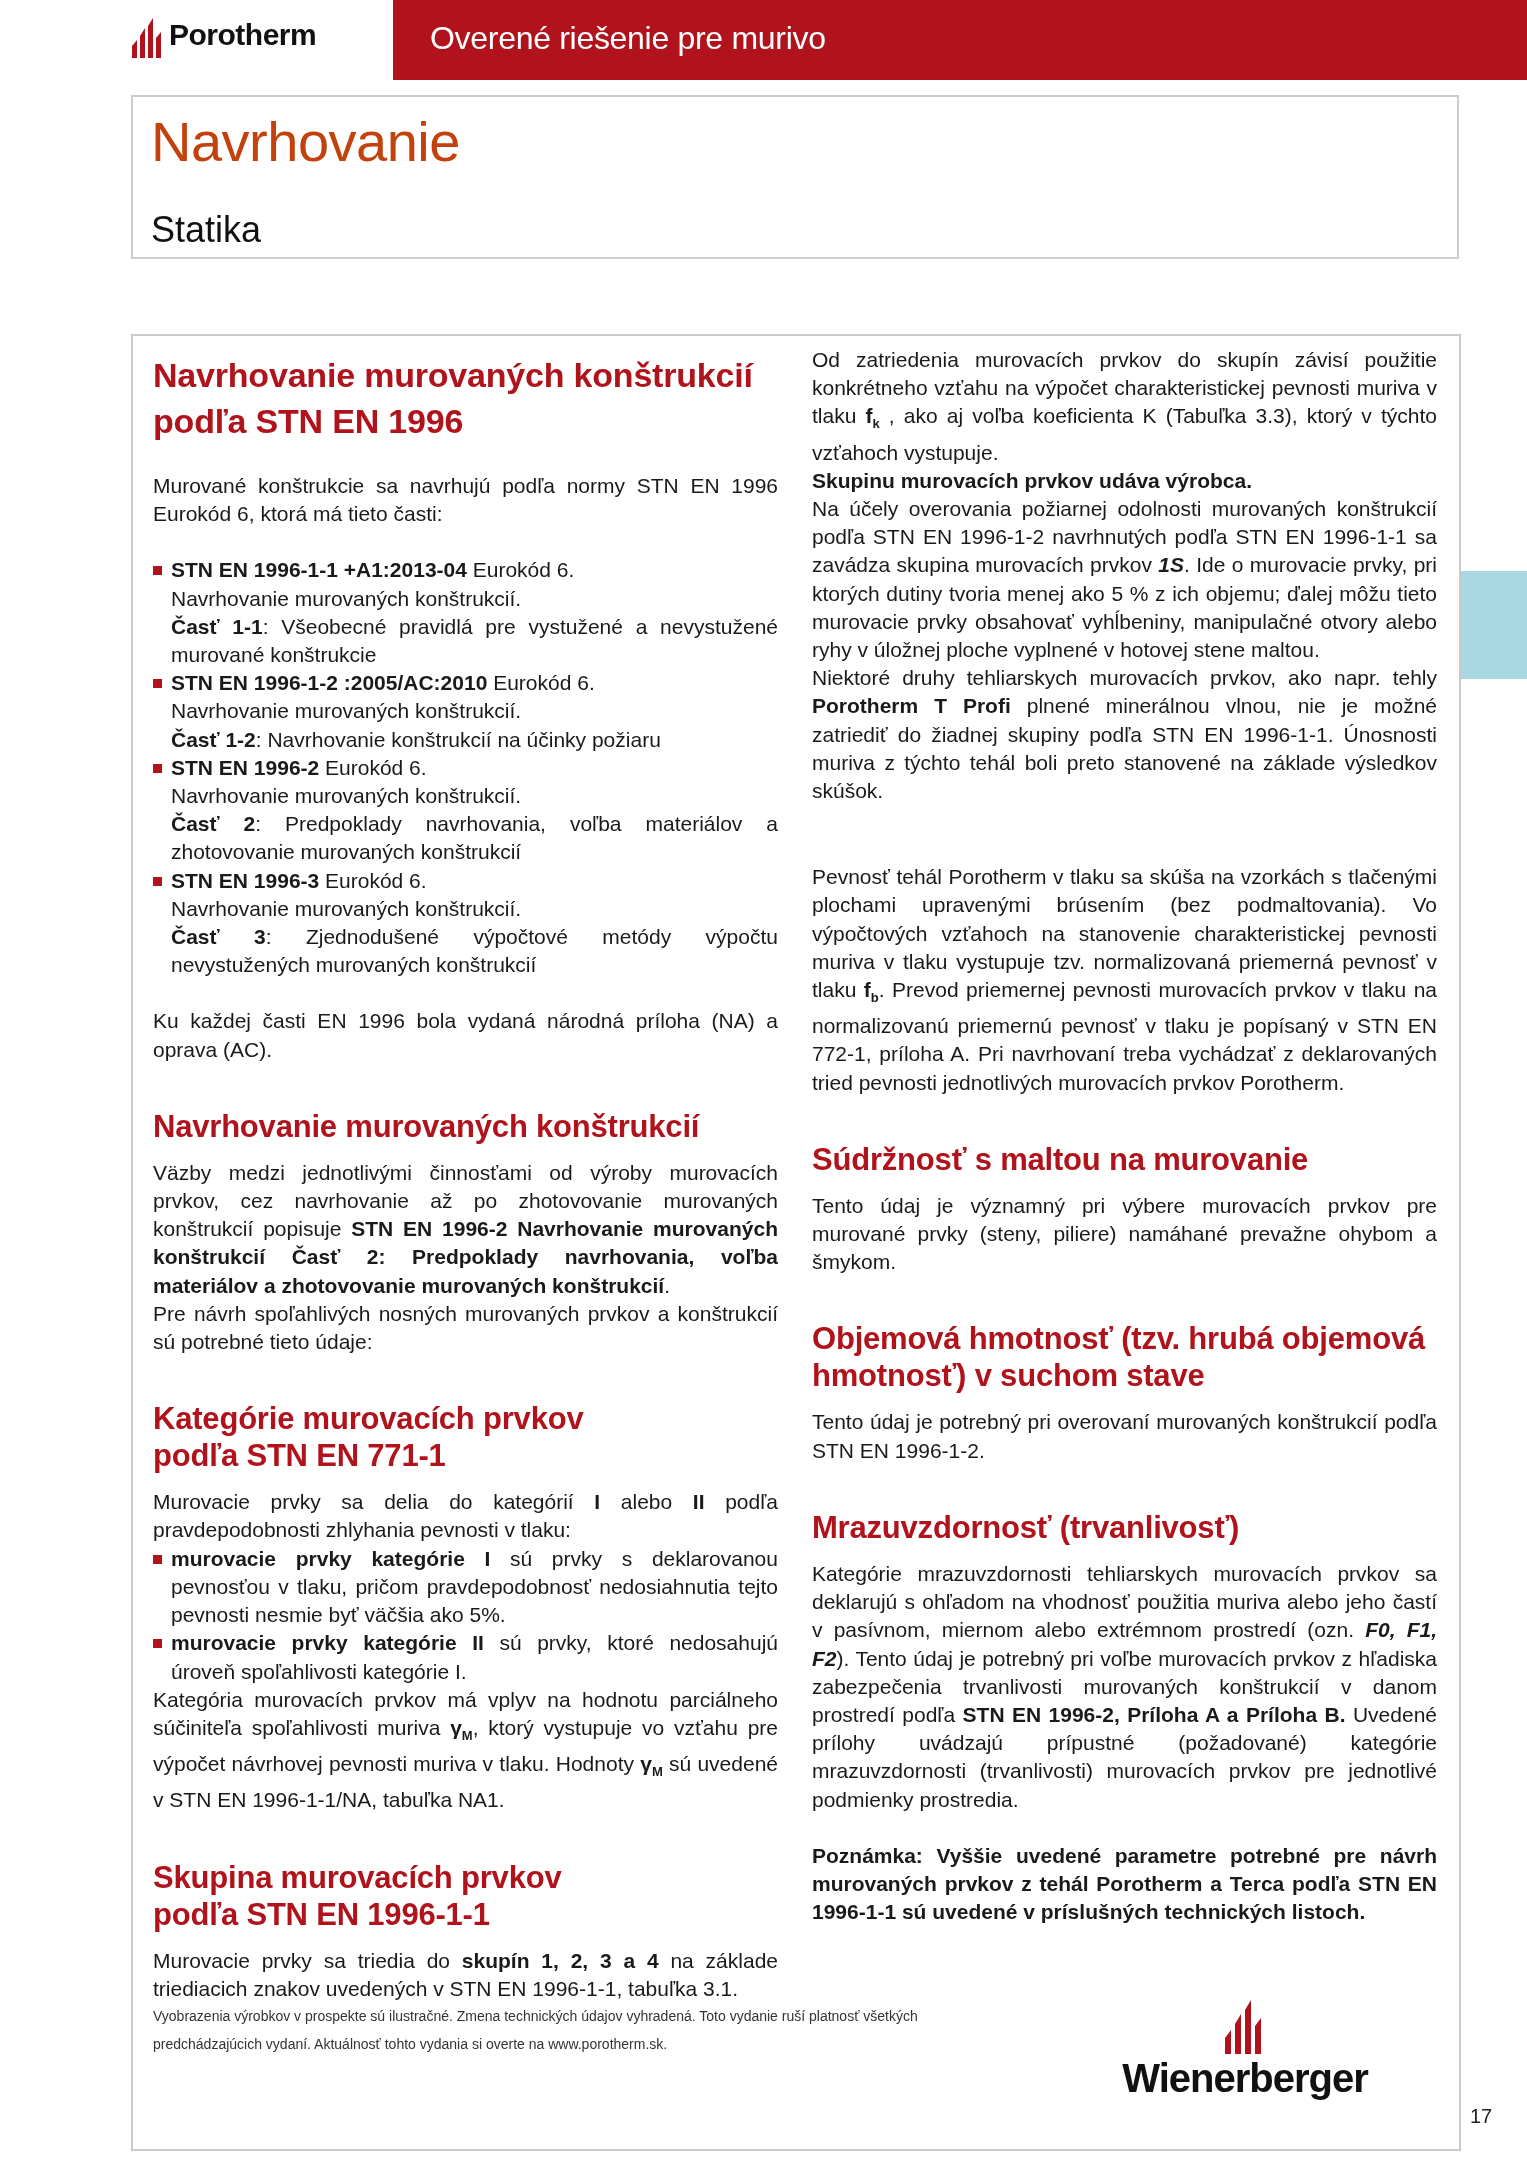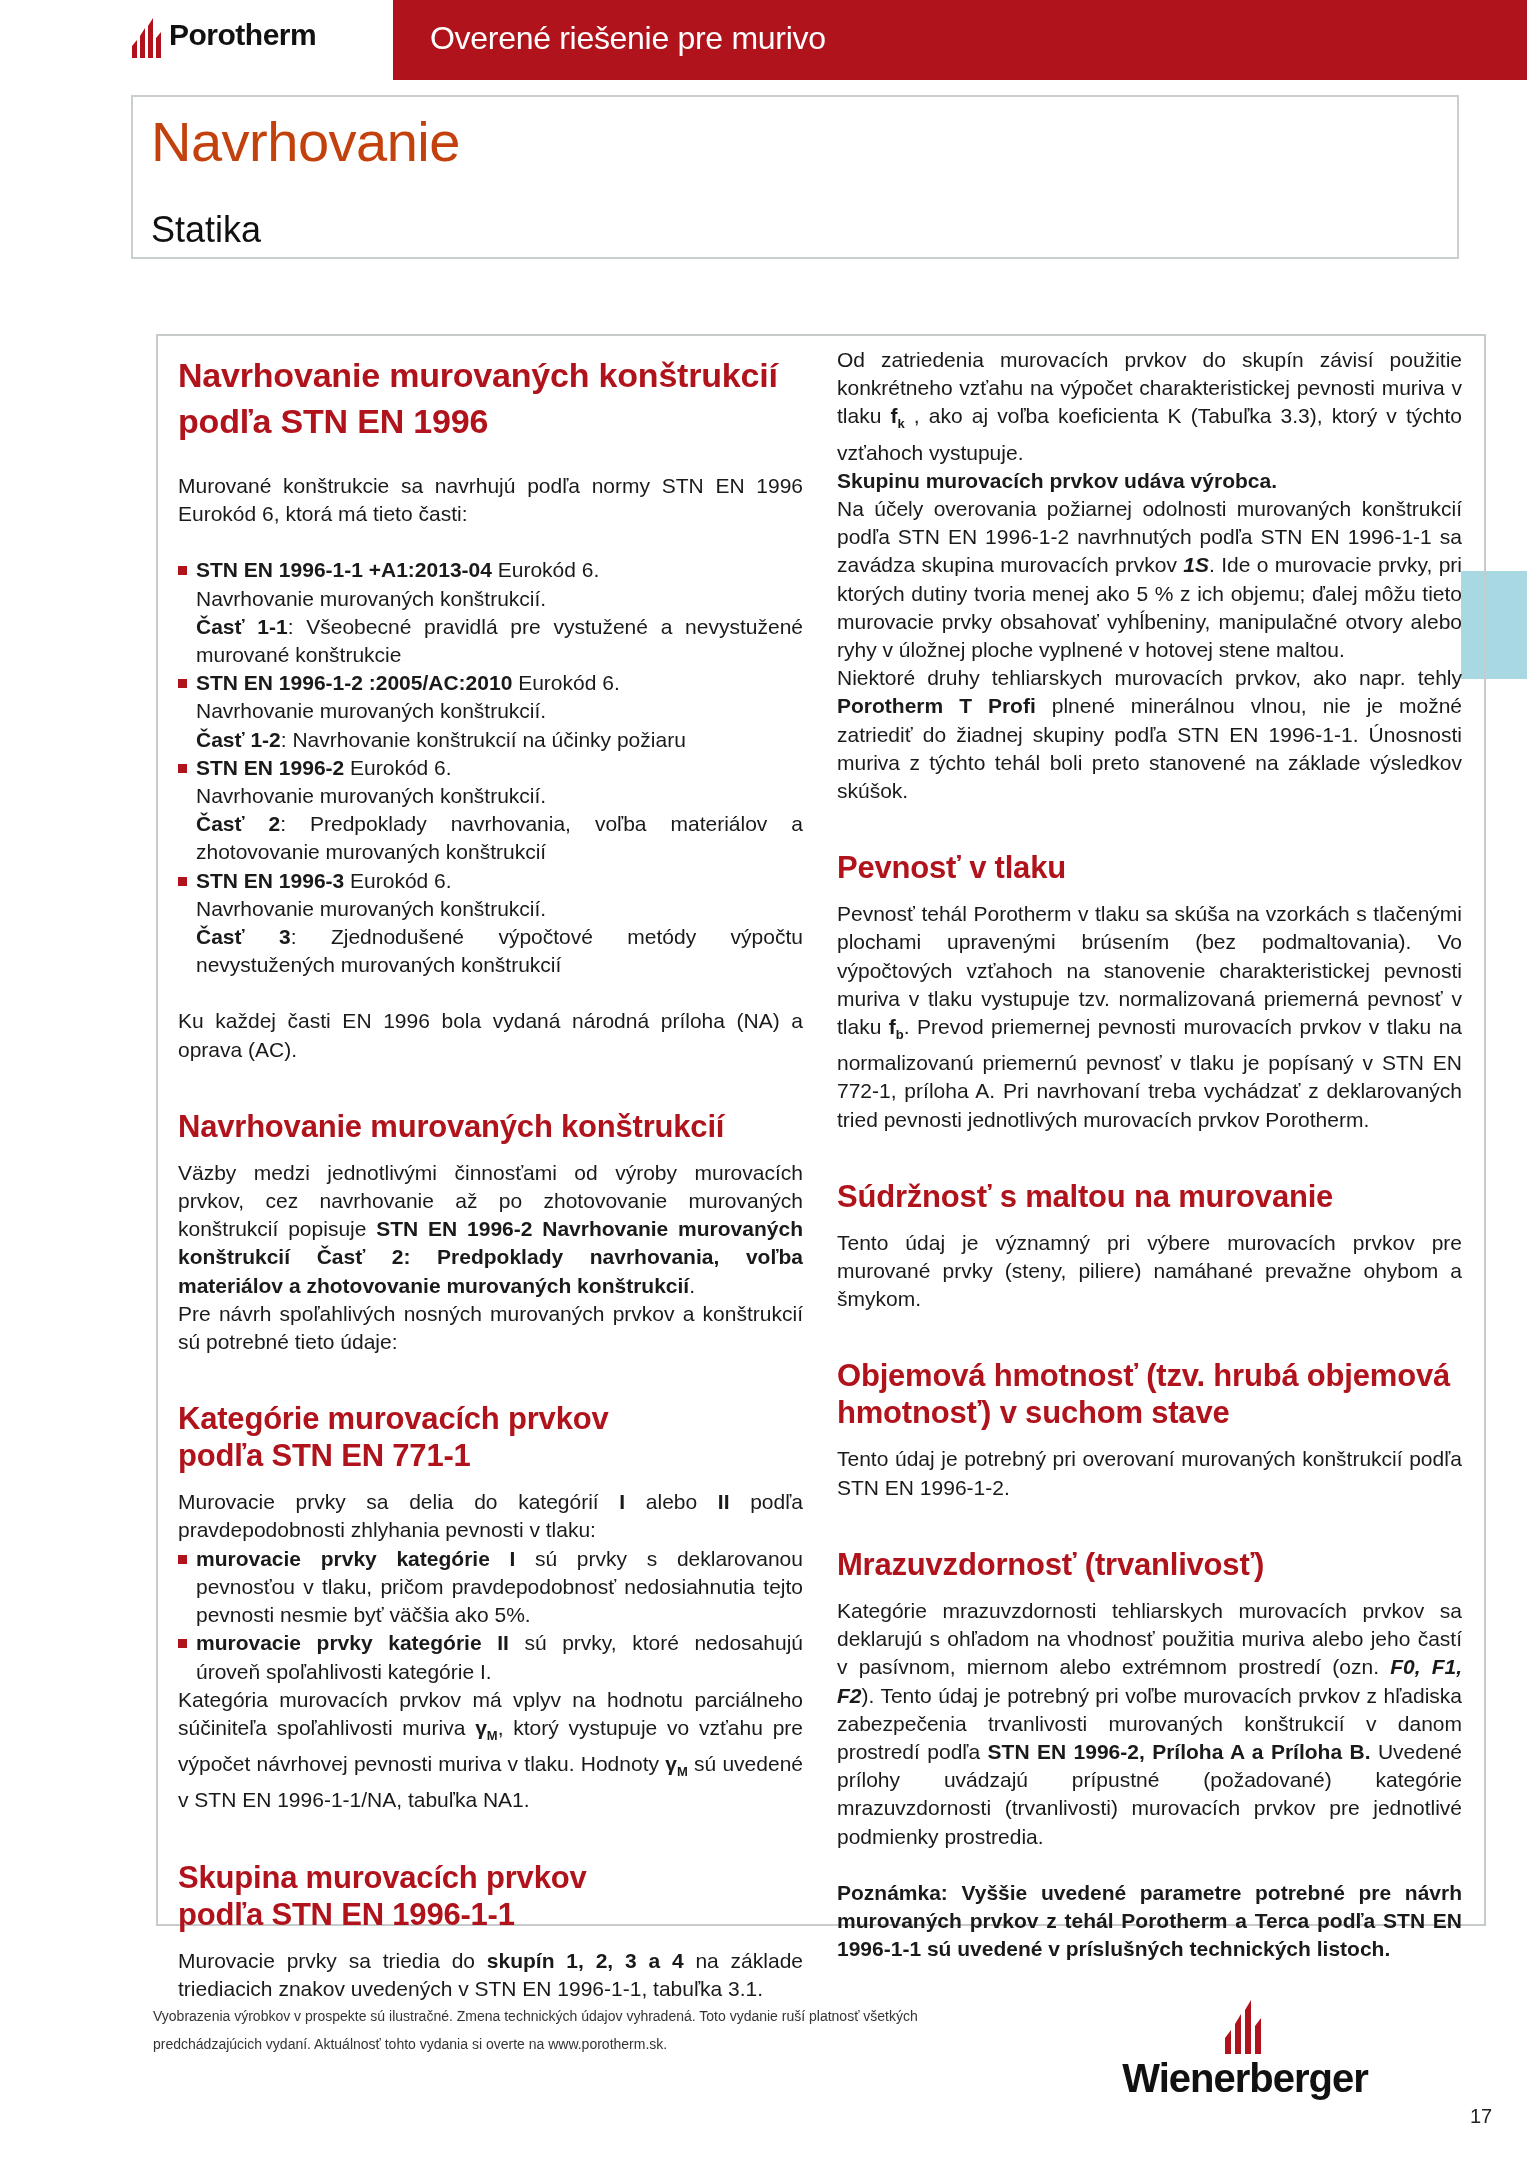--- a/index.html
+++ b/index.html
@@ -10,21 +10,21 @@
   .topbar-logo { position:absolute; left:131px; top:18px; height:44px; display:flex; align-items:flex-start; }
   .topbar-logo svg { display:block; }
   .logo-word { font-family:"Liberation Sans", sans-serif; font-weight:bold; font-size:30px; color:#111; letter-spacing:-0.5px; margin-left:4px; }
   .redbar { position:absolute; left:393px; top:0; width:1241px; height:80px; background:#b0131b; }
   .redbar-title { position:absolute; left:37px; top:20px; color:#fff; font-size:32px; font-weight:normal; letter-spacing:-0.3px; }
 
   .header-box { position:absolute; left:131px; top:95px; width:1328px; height:164px; border:2px solid #c9cfcf; box-sizing:border-box; }
   .page-title { position:absolute; left:18px; top:12px; font-size:56px; color:#c2410c; letter-spacing:-0.5px; }
   .page-subtitle { position:absolute; left:18px; top:112px; font-size:36px; color:#111; }
 
-  .content-box { position:absolute; left:131px; top:334px; width:1330px; height:1592px; border:2px solid #c7cbcb; box-sizing:border-box;margin-left:25px; }
+  .content-box { position:absolute; left:131px; top:334px; width:1330px; height:1817px; border:2px solid #c7cbcb; box-sizing:border-box; }
   .col { position:absolute; top:0; }
   .col-left { left:20px; width:625px; top:16px; }
   .col-right { left:679px; width:625px; top:10px; }
 
   .h-red { color:#b0131b; font-weight:bold; font-size:31px; line-height:37px; margin:0; letter-spacing:-0.2px; }
   .h-red.big { font-size:34px; line-height:46px; }
   .p { font-size:21px; line-height:28.2px; margin:0; text-align:justify; }
   .p b { font-weight:bold; }
   .gap-s { height:14px; }
   .gap-m { height:28px; }
@@ -94,21 +94,20 @@
       </ul>
       <p class="p"><span>Kategória murovacích prvkov má vplyv na hodnotu parciálneho súčiniteľa spoľahlivosti muriva </span><span class="sym">γ<span class="sub">M</span></span><span>, ktorý vystupuje vo vzťahu pre výpočet návrhovej pevnosti muriva v tlaku. Hodnoty </span><span class="sym">γ<span class="sub">M</span></span><span> sú uvedené v STN EN 1996-1-1/NA, tabuľka NA1.</span></p>
       <div class="gap-l"></div>
       <h2 class="h-red">Skupina murovacích prvkov<br>podľa STN EN 1996-1-1</h2>
       <div class="gap-s"></div>
       <p class="p"><span>Murovacie prvky sa triedia do </span><b>skupín 1, 2, 3 a 4</b><span> na základe triediacich znakov uvedených v STN EN 1996-1-1, tabuľka 3.1.</span></p>
     </div>
   <div class="col col-right" id="col-right">
       <p class="p"><span>Od zatriedenia murovacích prvkov do skupín závisí použitie konkrétneho vzťahu na výpočet charakteristickej pevnosti muriva v tlaku </span><span class="sym">f<span class="sub">k</span></span><span> , ako aj voľba koeficienta K (Tabuľka 3.3), ktorý v týchto vzťahoch vystupuje.</span><br><b>Skupinu murovacích prvkov udáva výrobca.</b><br><span>Na účely overovania požiarnej odolnosti murovaných konštrukcií podľa STN EN 1996-1-2 navrhnutých podľa STN EN 1996-1-1 sa zavádza skupina murovacích prvkov </span><b style="font-style: italic;">1S</b><span>. Ide o murovacie prvky, pri ktorých dutiny tvoria menej ako 5 % z ich objemu; ďalej môžu tieto murovacie prvky obsahovať vyhĺbeniny, manipulačné otvory alebo ryhy v úložnej ploche vyplnené v hotovej stene maltou.</span><br><span>Niektoré druhy tehliarskych murovacích prvkov, ako napr. tehly </span><b>Porotherm T Profi</b><span> plnené minerálnou vlnou, nie je možné zatriediť do žiadnej skupiny podľa STN EN 1996-1-1. Únosnosti muriva z týchto tehál boli preto stanovené na základe výsledkov skúšok.</span></p>
       <div class="gap-l"></div>
-      <h2 class="h-red">Pevnosť v tlaku</h2>
       <div class="gap-s"></div>
       <p class="p"><span>Pevnosť tehál Porotherm v tlaku sa skúša na vzorkách s tlačenými plochami upravenými brúsením (bez podmaltovania). Vo výpočtových vzťahoch na stanovenie charakteristickej pevnosti muriva v tlaku vystupuje tzv. normalizovaná priemerná pevnosť v tlaku </span><span class="sym">f<span class="sub">b</span></span><span>. Prevod priemernej pevnosti murovacích prvkov v tlaku na normalizovanú priemernú pevnosť v tlaku je popísaný v STN EN 772-1, príloha A. Pri navrhovaní treba vychádzať z deklarovaných tried pevnosti jednotlivých murovacích prvkov Porotherm.</span></p>
       <div class="gap-l"></div>
       <h2 class="h-red">Súdržnosť s maltou na murovanie</h2>
       <div class="gap-s"></div>
       <p class="p"><span>Tento údaj je významný pri výbere murovacích prvkov pre murované prvky (steny, piliere) namáhané prevažne ohybom a šmykom.</span></p>
       <div class="gap-l"></div>
       <h2 class="h-red">Objemová hmotnosť (tzv. hrubá objemová<br>hmotnosť) v suchom stave</h2>
       <div class="gap-s"></div>
       <p class="p"><span>Tento údaj je potrebný pri overovaní murovaných konštrukcií podľa STN EN 1996-1-2.</span></p>

